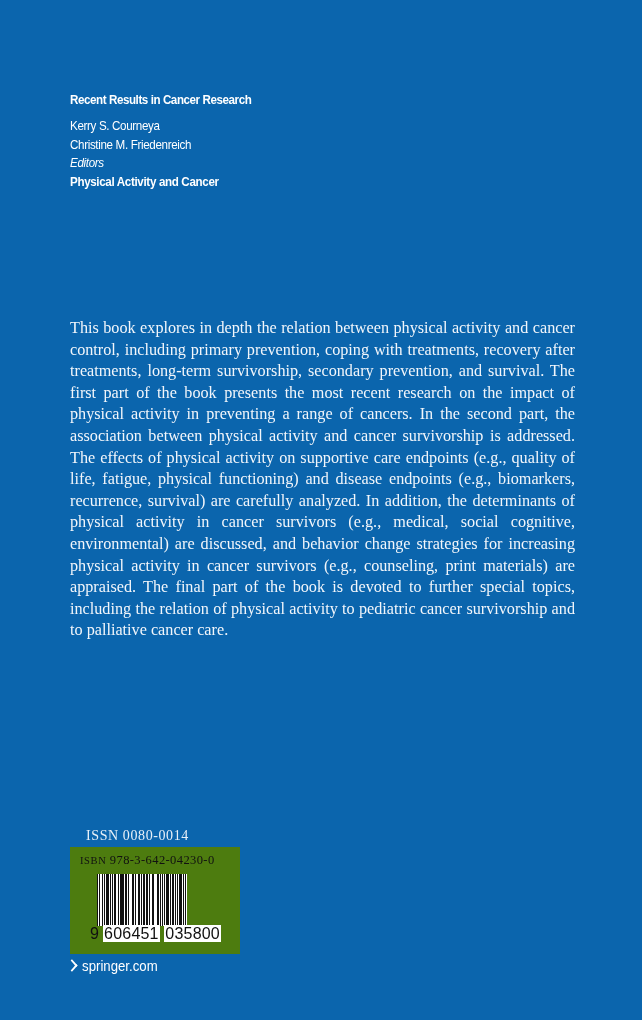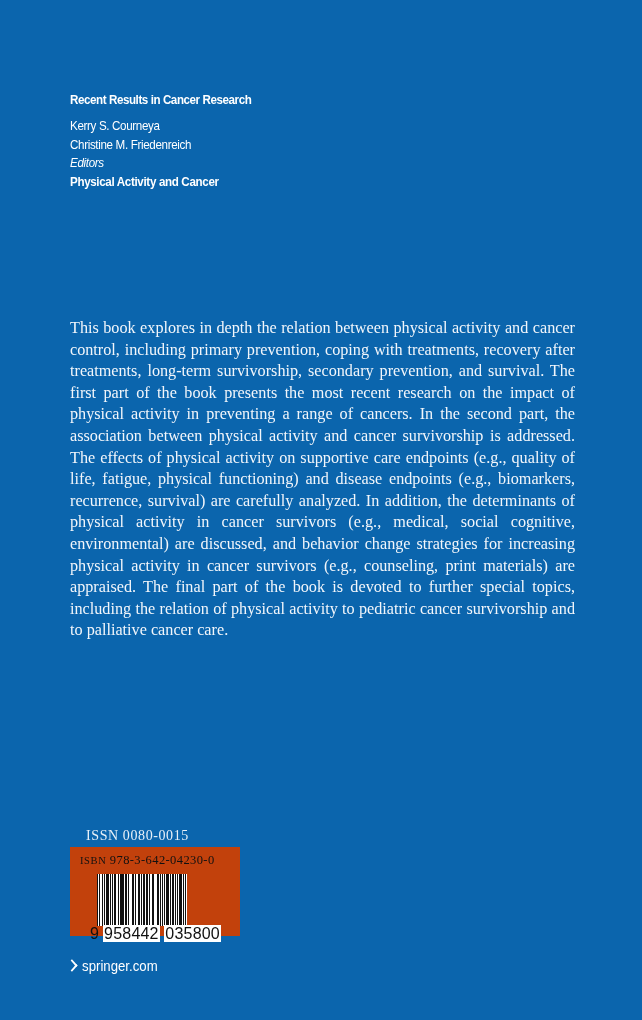--- a/index.html
+++ b/index.html
@@ -37,22 +37,22 @@
       color: #f2f6fb;
     }
     .issn {
       position: absolute; left: 86px; top: 828px;
       font-family: "Liberation Serif", serif;
       font-size: 14px; letter-spacing: 0.6px;
       color: #e8f0f8;
     }
     .barcode-box {
       position: absolute; left: 70px; top: 847px;
-      width: 170px; height: 89px;
-      background: #c2410c;
+      width: 170px; height: 107px;
+      background: #4d7c0f;
       color: #111;
     }
     .isbn-text {
       position: absolute; left: 10px; top: 6px;
       font-family: "Liberation Serif", serif;
       font-size: 12.5px; letter-spacing: 0.4px;
       white-space: nowrap;
     }
     .isbn-text .isbn-label { font-size: 10.5px; letter-spacing: 0.6px; }
     .bars {
@@ -93,21 +93,21 @@
 
 <div class="editors-block">
   <div>Kerry S. Courneya</div>
   <div>Christine M. Friedenreich</div>
   <div class="role">Editors</div>
   <div class="book-title">Physical Activity and Cancer</div>
 </div>
 
 <div class="blurb">This book explores in depth the relation between physical activity and cancer control, including primary prevention, coping with treatments, recovery after treatments, long-term survivorship, secondary prevention, and survival. The first part of the book presents the most recent research on the impact of physical activity in preventing a range of cancers. In the second part, the association between physical activity and cancer survivorship is addressed. The effects of physical activity on supportive care endpoints (e.g., quality of life, fatigue, physical functioning) and disease endpoints (e.g., biomarkers, recurrence, survival) are carefully analyzed. In addition, the determinants of physical activity in cancer survivors (e.g., medical, social cognitive, environmental) are discussed, and behavior change strategies for increasing physical activity in cancer survivors (e.g., counseling, print materials) are appraised. The final part of the book is devoted to further special topics, including the relation of physical activity to pediatric cancer survivorship and to palliative cancer care.</div>
 
-<div class="issn">ISSN 0080-0015</div>
+<div class="issn">ISSN 0080-0014</div>
 
 <div class="barcode-box">
   <div class="isbn-text">
     <span class="isbn-label">ISBN</span>
     <span>978-3-642-04230-0</span>
   </div>
   <div class="bars" id="bars">
       <span style="width: 0.92px; background: rgb(17, 17, 17);"></span>
       <span style="width: 0.92px; background: rgb(255, 255, 255);"></span>
       <span style="width: 0.92px; background: rgb(17, 17, 17);"></span>
@@ -173,20 +173,20 @@
       <span style="width: 0.92px; background: rgb(17, 17, 17);"></span>
       <span style="width: 0.92px; background: rgb(255, 255, 255);"></span>
       <span style="width: 2.76px; background: rgb(17, 17, 17);"></span>
       <span style="width: 0.92px; background: rgb(255, 255, 255);"></span>
       <span style="width: 0.92px; background: rgb(17, 17, 17);"></span>
       <span style="width: 1.84px; background: rgb(255, 255, 255);"></span>
       <span style="width: 0.92px; background: rgb(17, 17, 17);"></span>
       <span style="width: 0.92px; background: rgb(255, 255, 255);"></span>
     </div>
   <div class="barcode-digits">
-    <span class="first">9</span><span class="grp">958442</span>&nbsp;<span class="grp">035800</span>
+    <span class="first">9</span><span class="grp">606451</span>&nbsp;<span class="grp">035800</span>
   </div>
 </div>
 
 <a class="springer-link">
   <span class="chev"></span>
   <span>springer.com</span>
 </a>
 
 </body></html>

